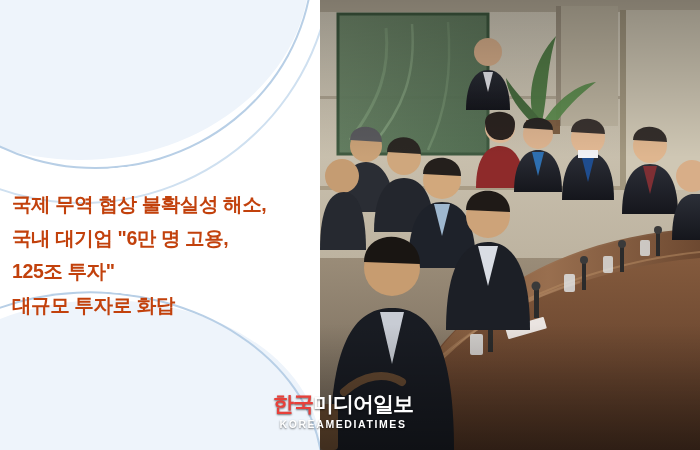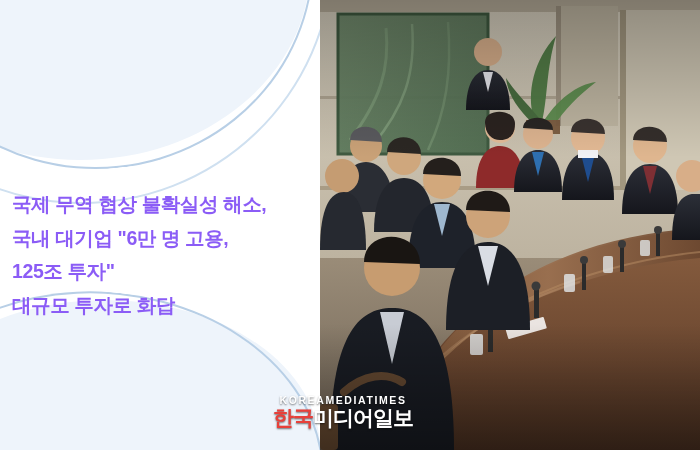--- a/index.html
+++ b/index.html
@@ -82,21 +82,21 @@
     border-left-color: transparent;
     border-radius: 50%;
     transform: rotate(6deg);
   }
 
   #headline {
     position: absolute;
     left: 12px;
     top: 188px;
     width: 300px;
-    color: #8b5cf6;
+    color: #c2410c;
     font-size: 19.5px;
     font-weight: bold;
     line-height: 1.72;
     letter-spacing: -0.4px;
     white-space: pre-line;
   }
 
   
   #photo {
     position: absolute;
@@ -330,17 +330,17 @@
         <path d="M0 386 C14 366 44 360 60 372 L60 450 L0 450 Z" opacity="0.0"></path>
         <rect x="0" y="404" width="18" height="46" rx="4" fill="#6a4c32"></rect>
         <path d="M24 392 C44 374 66 372 82 382" stroke="#6a4c32" stroke-width="8" fill="none" stroke-linecap="round" opacity="0.9"></path>
       </g>
 
       <rect x="0" y="0" width="380" height="450" fill="url(#vig)"></rect>
     </svg>
   </div>
 
   <div id="watermark">
+    <span id="wm-kr"><span class="hl">한국</span><span>미디어일보</span></span>
     <span id="wm-en">KOREAMEDIATIMES</span>
-    <span id="wm-kr"><span class="hl">한국</span><span>미디어일보</span></span>
   </div>
 
 </div>
 
 </body></html>

